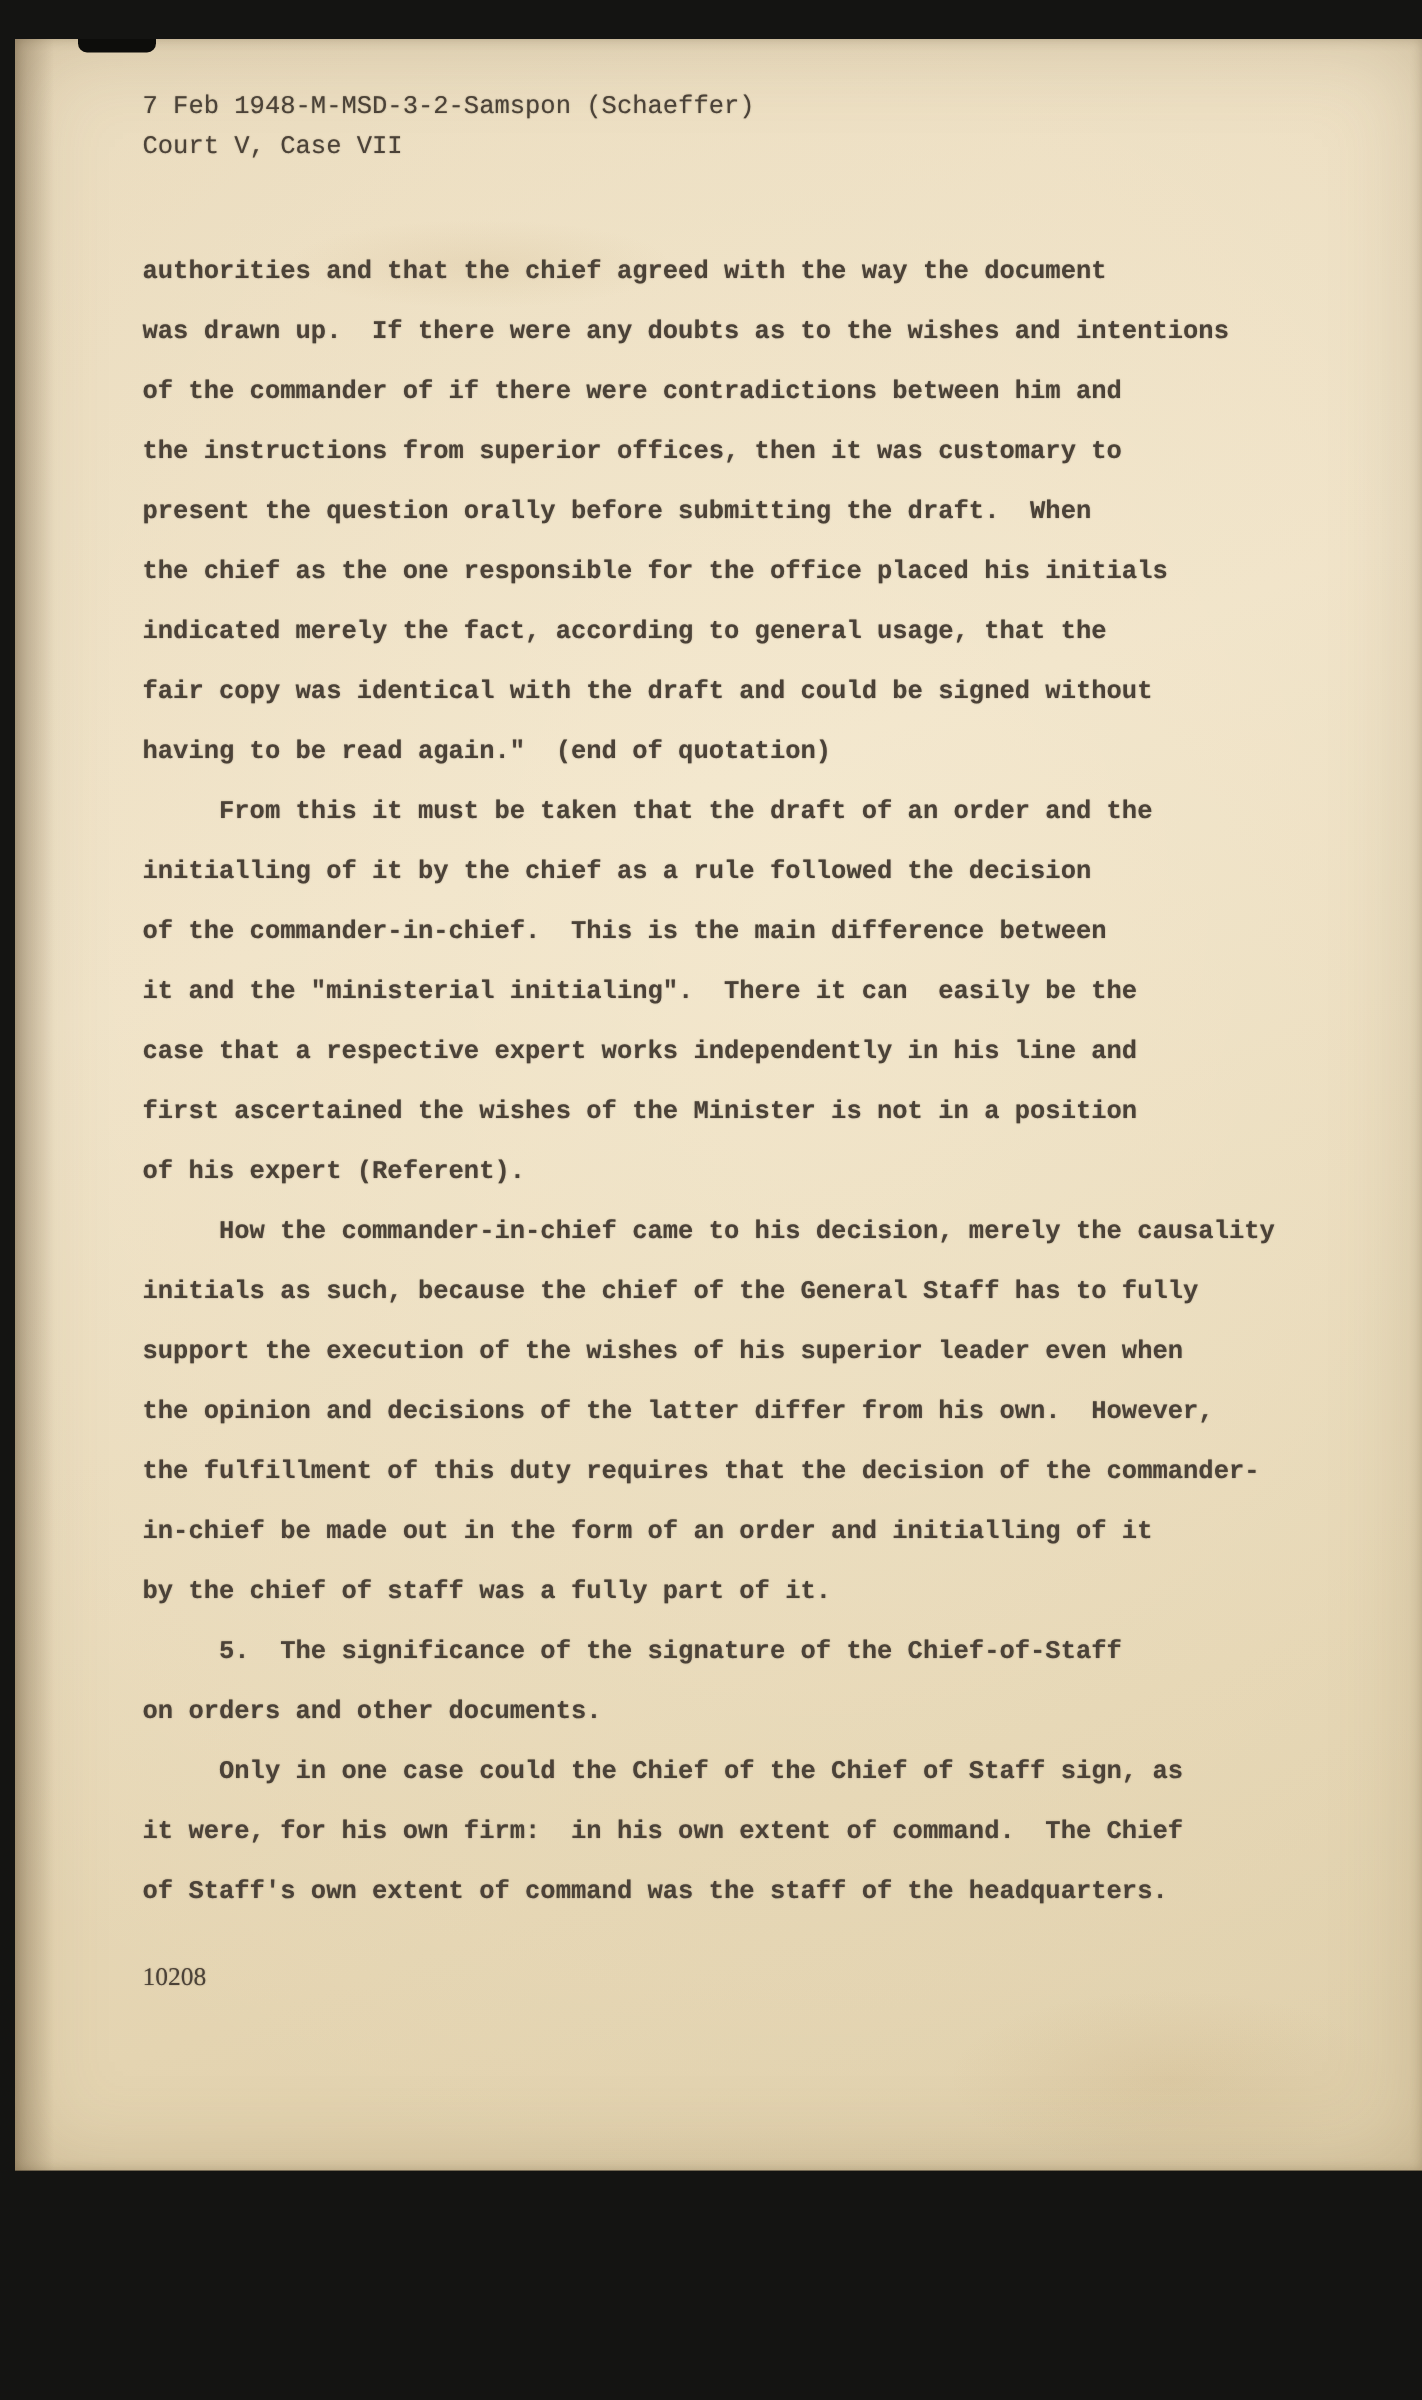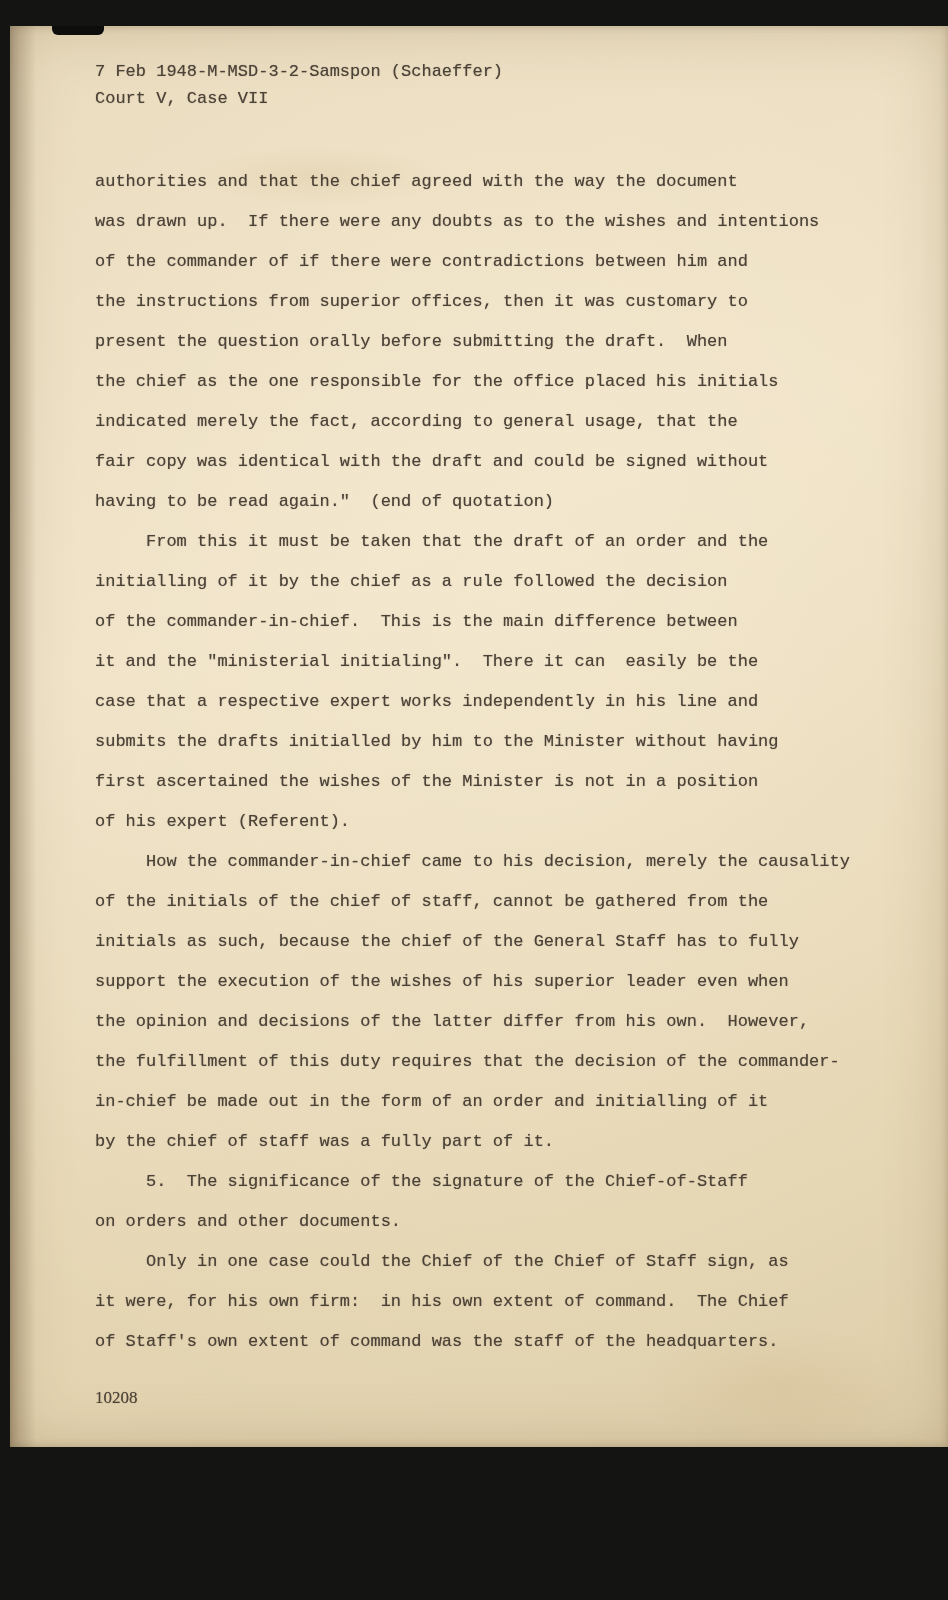--- a/index.html
+++ b/index.html
@@ -75,20 +75,21 @@
   .header .hline {
     line-height: 27px;
     white-space: pre;
   }
   .body-lines {
     margin-top: 50px;
   }
   .line {
     line-height: 40px;
     white-space: pre;
+    font-weight: bold;
   }
   .page-number {
     margin-top: 21px;
     width: 760px;
     text-align: left;
     line-height: 30px;
     font-family: Liberation Serif, serif;
   }
 </style>
 </head>
@@ -115,25 +116,23 @@
         <div class="line">present the question orally before submitting the draft.  When</div>
         <div class="line">the chief as the one responsible for the office placed his initials</div>
         <div class="line">indicated merely the fact, according to general usage, that the</div>
         <div class="line">fair copy was identical with the draft and could be signed without</div>
         <div class="line">having to be read again."  (end of quotation)</div>
         <div class="line">     From this it must be taken that the draft of an order and the</div>
         <div class="line">initialling of it by the chief as a rule followed the decision</div>
         <div class="line">of the commander-in-chief.  This is the main difference between</div>
         <div class="line">it and the "ministerial initialing".  There it can  easily be the</div>
         <div class="line">case that a respective expert works independently in his line and</div>
-        <div class="line">submits the drafts initialled by him to the Minister without having</div>
         <div class="line">first ascertained the wishes of the Minister is not in a position</div>
         <div class="line">of his expert (Referent).</div>
         <div class="line">     How the commander-in-chief came to his decision, merely the causality</div>
-        <div class="line">of the initials of the chief of staff, cannot be gathered from the</div>
         <div class="line">initials as such, because the chief of the General Staff has to fully</div>
         <div class="line">support the execution of the wishes of his superior leader even when</div>
         <div class="line">the opinion and decisions of the latter differ from his own.  However,</div>
         <div class="line">the fulfillment of this duty requires that the decision of the commander-</div>
         <div class="line">in-chief be made out in the form of an order and initialling of it</div>
         <div class="line">by the chief of staff was a fully part of it.</div>
         <div class="line">     5.  The significance of the signature of the Chief-of-Staff</div>
         <div class="line">on orders and other documents.</div>
         <div class="line">     Only in one case could the Chief of the Chief of Staff sign, as</div>
         <div class="line">it were, for his own firm:  in his own extent of command.  The Chief</div>

